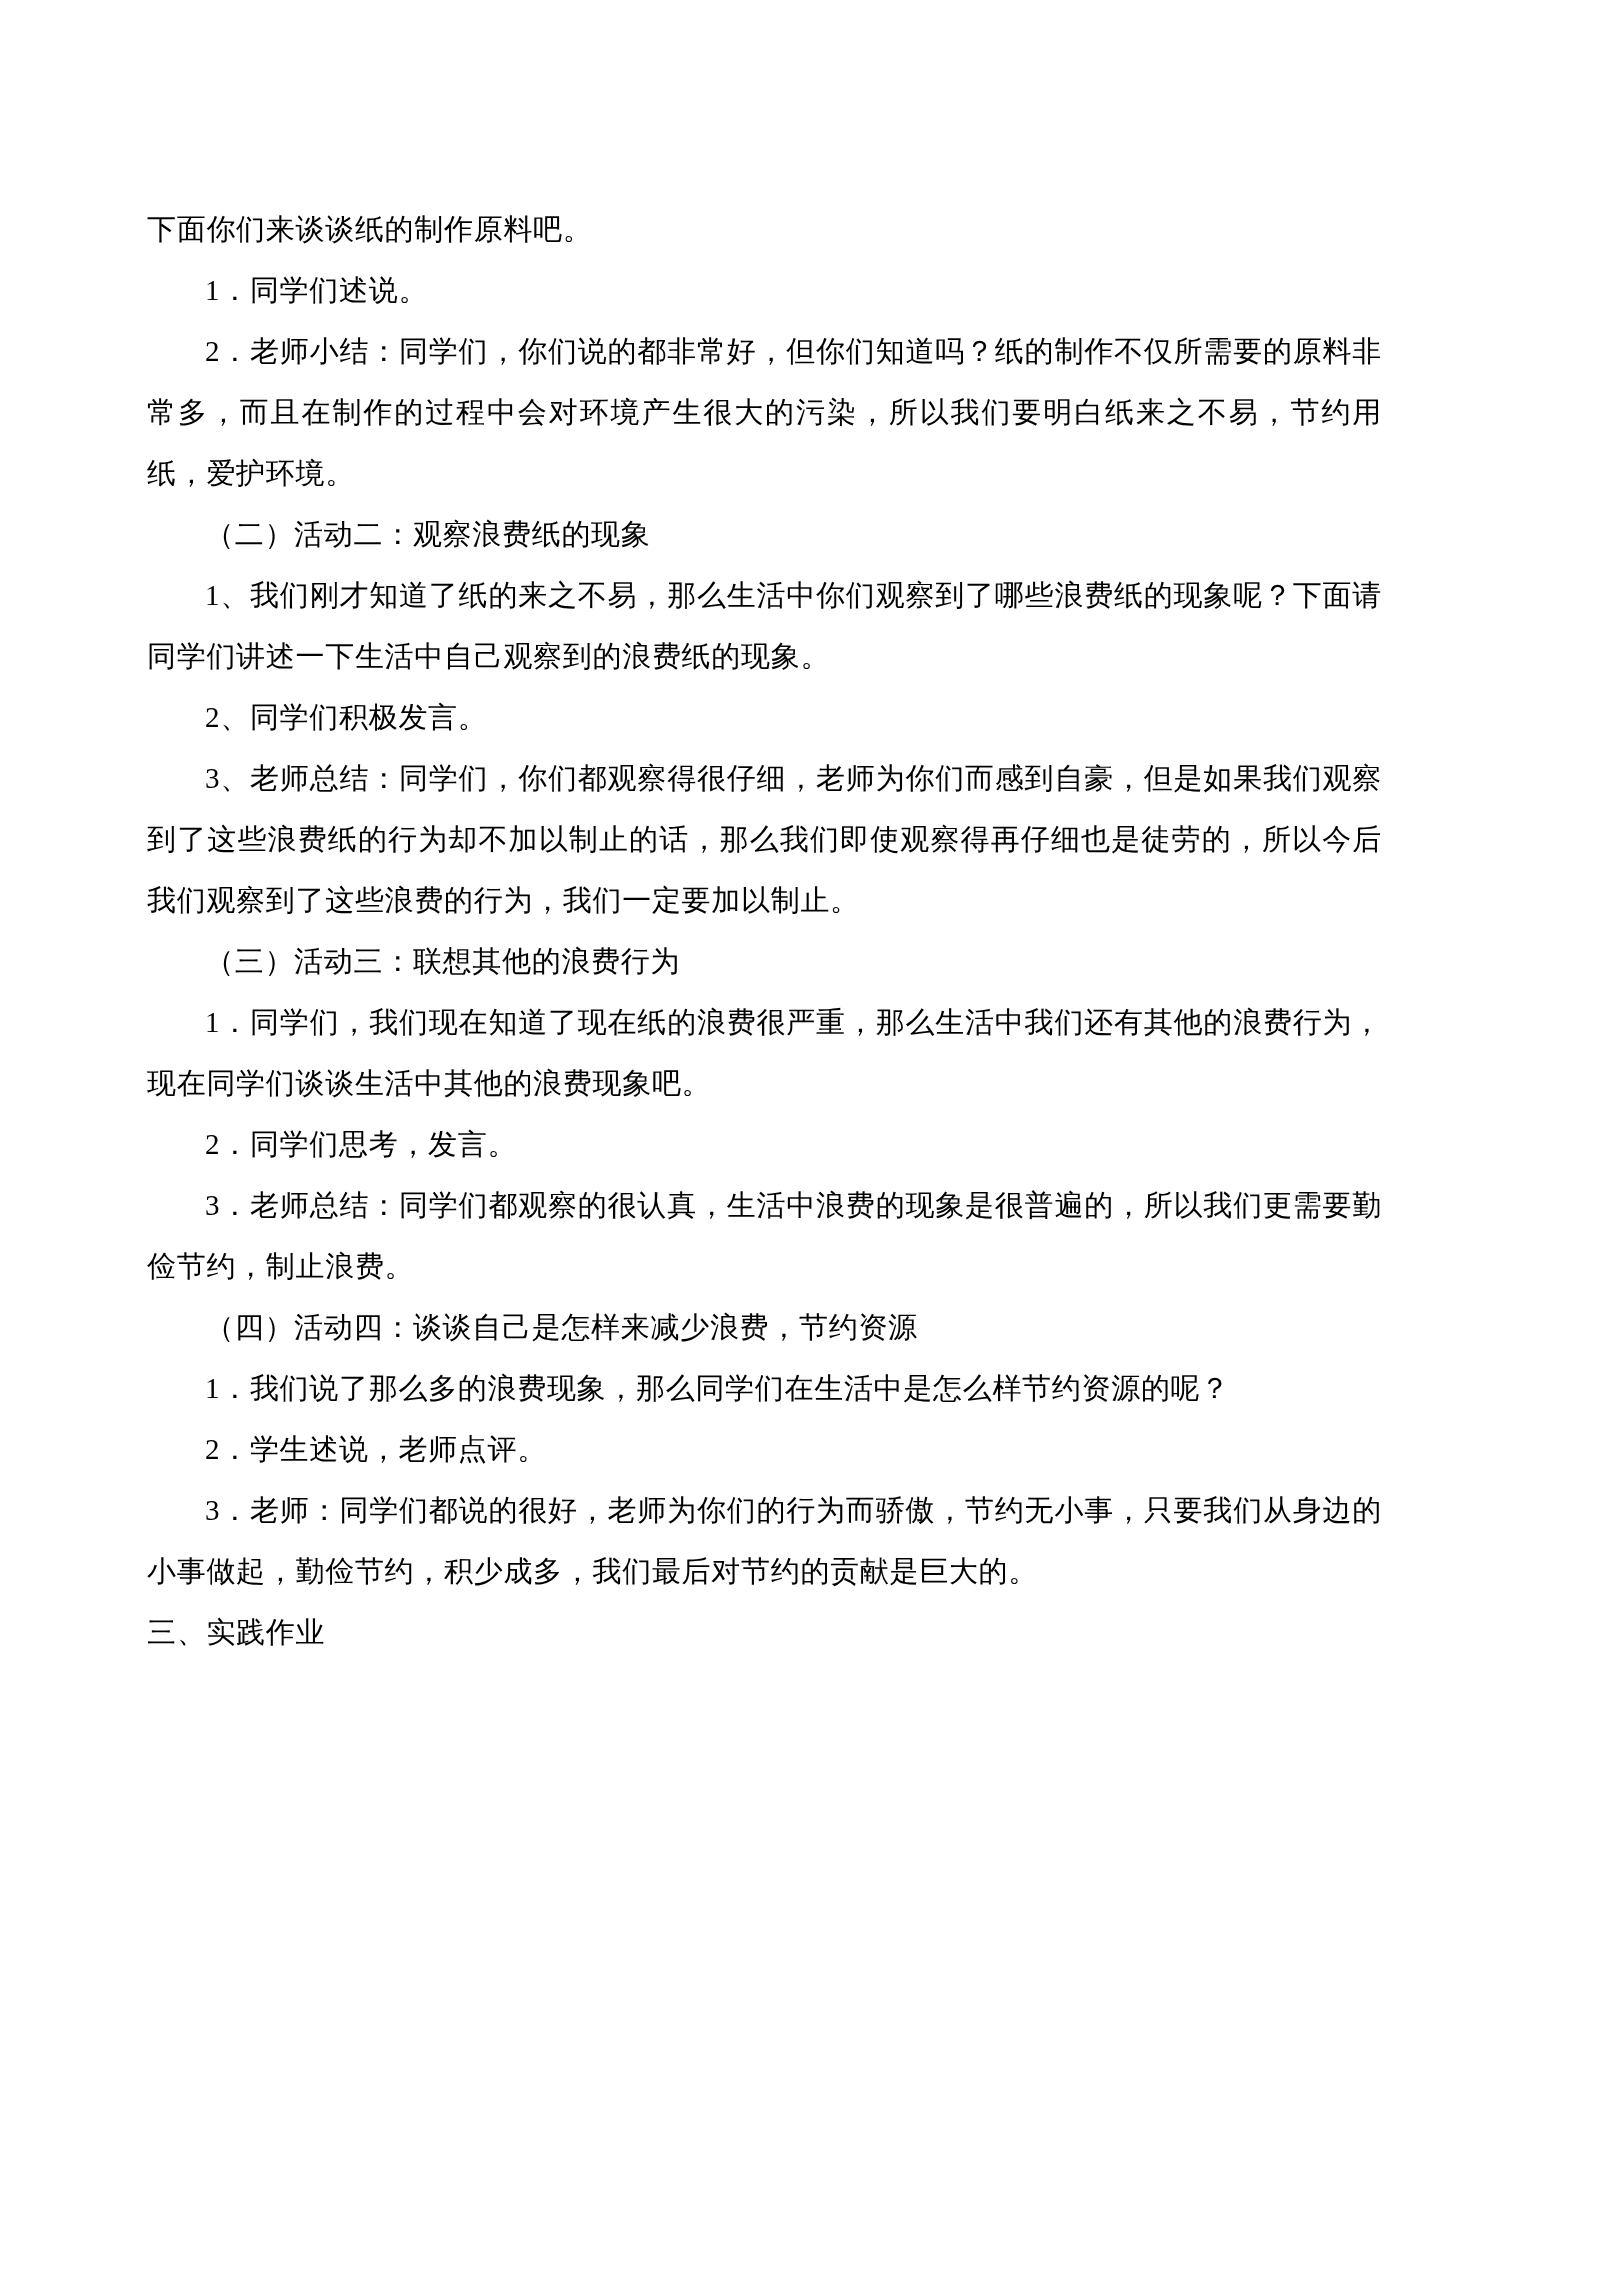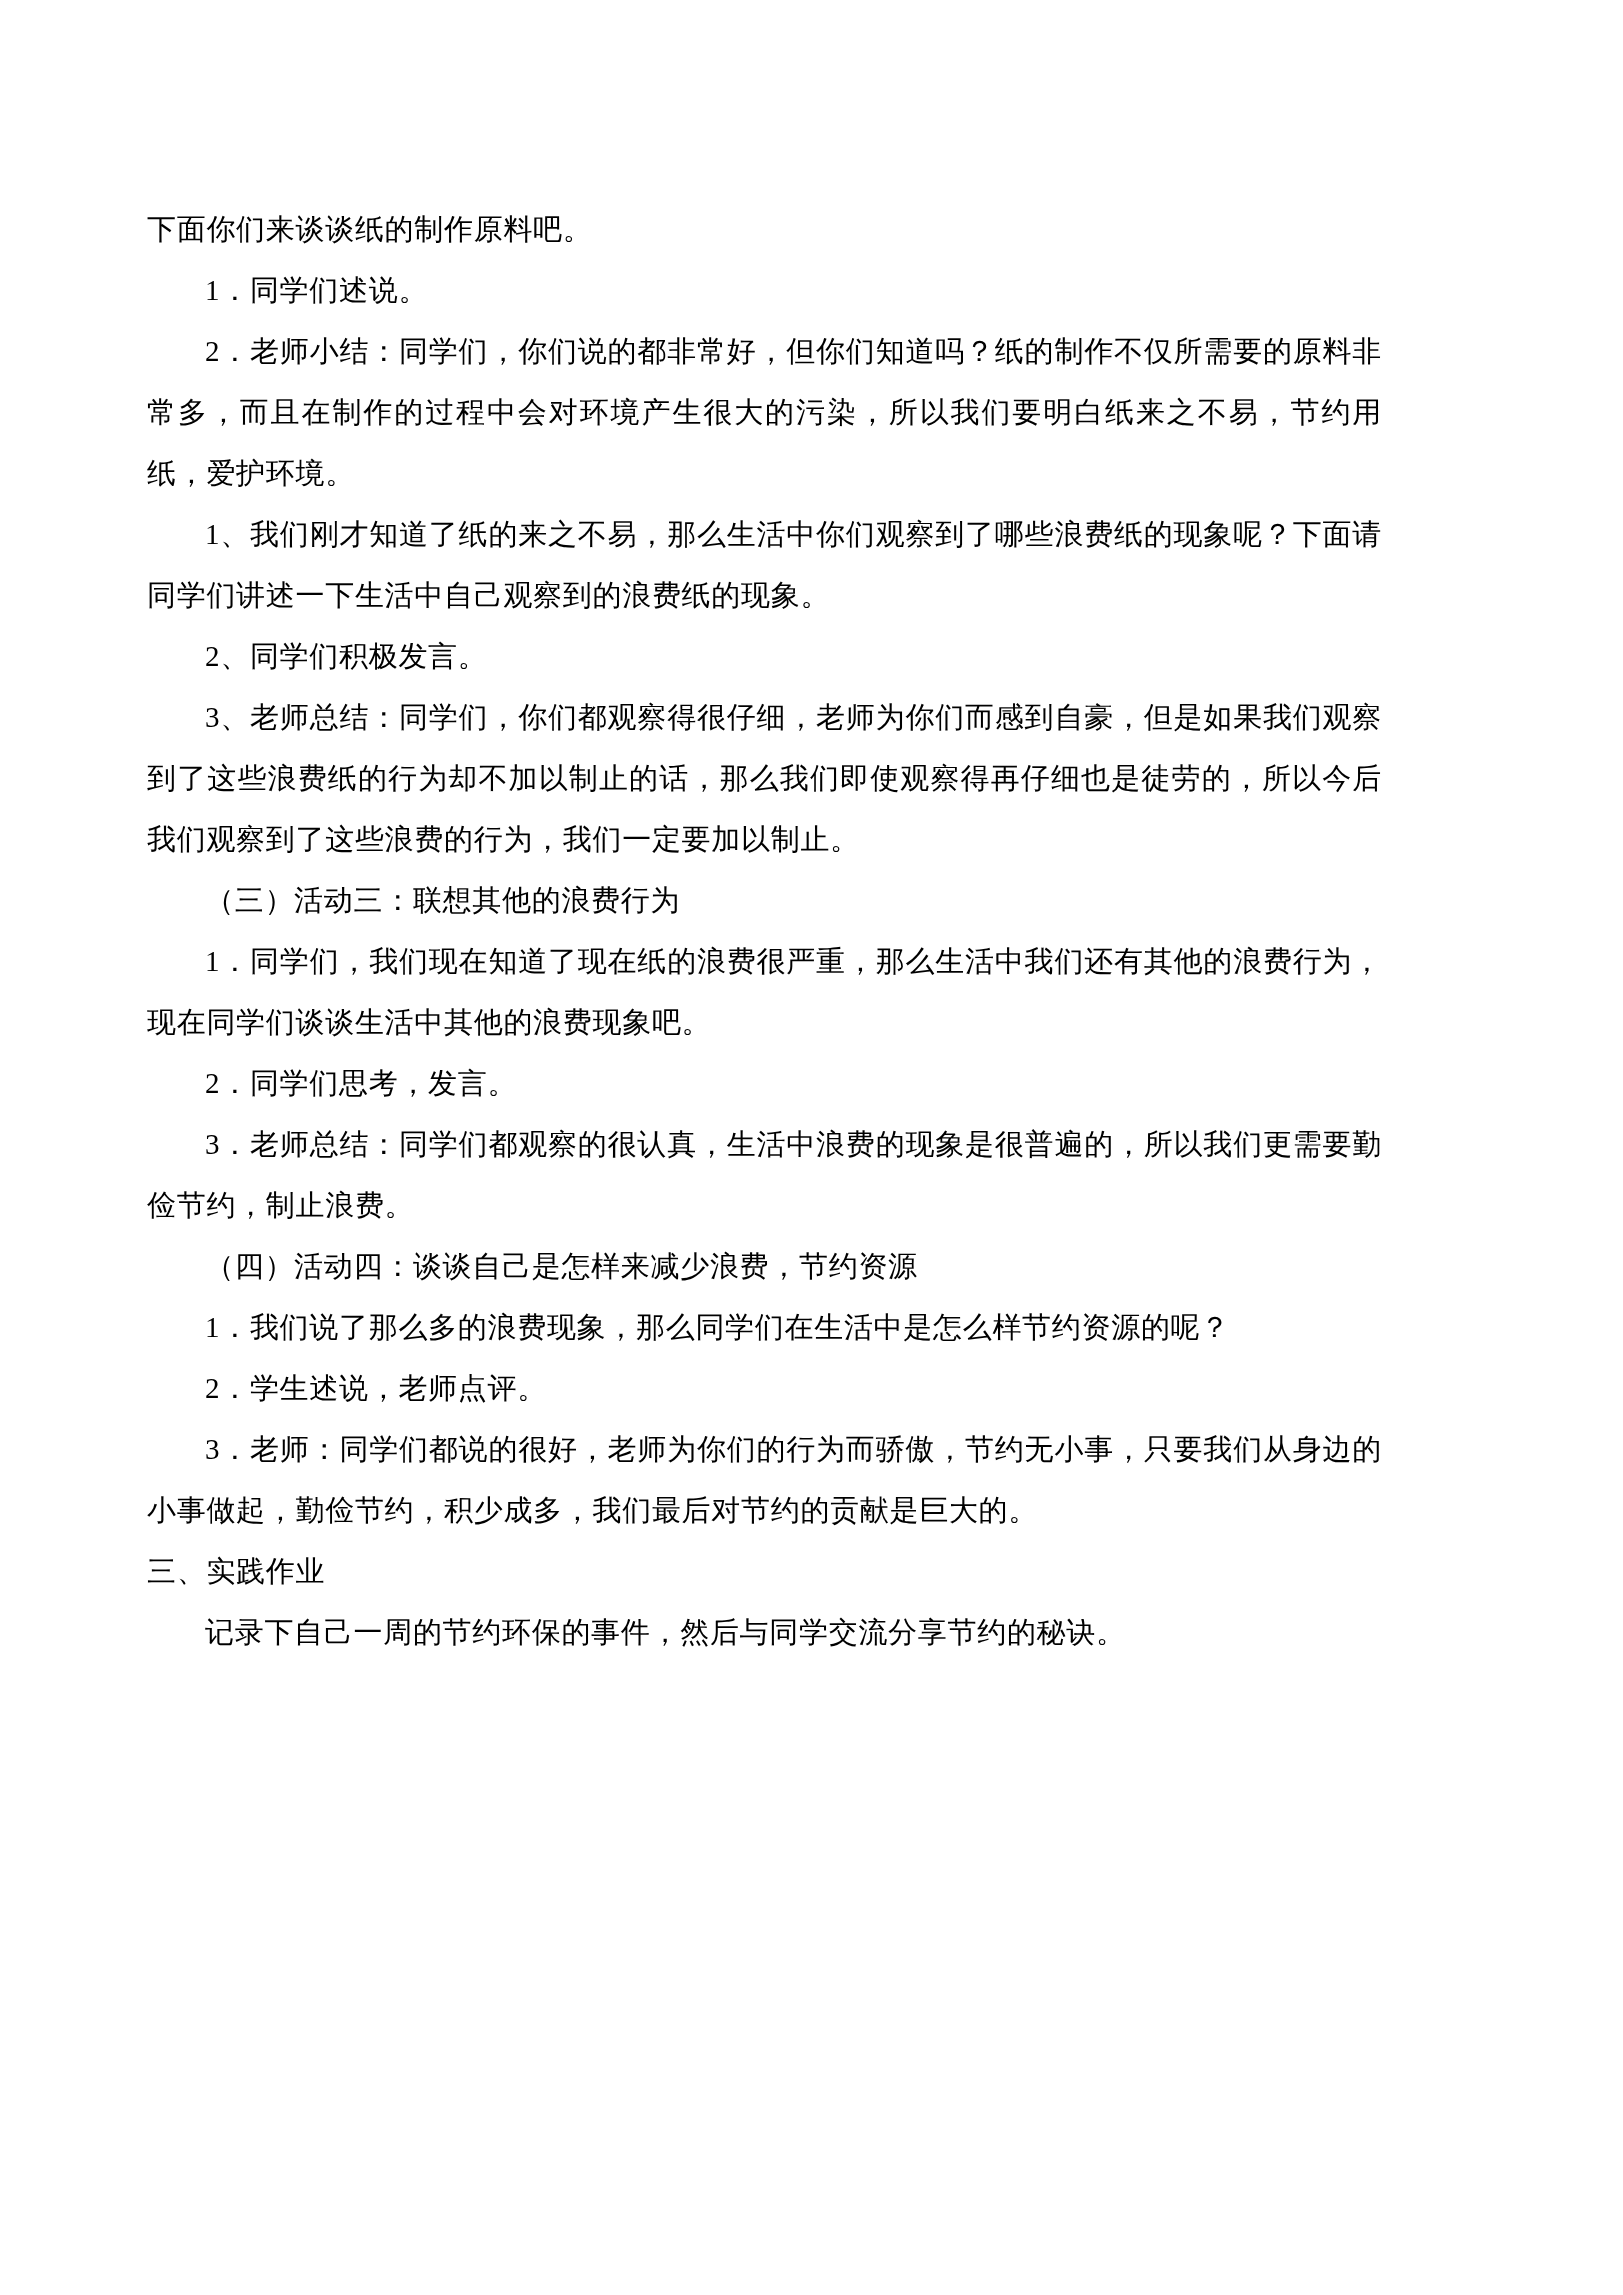--- a/index.html
+++ b/index.html
@@ -48,29 +48,29 @@
   }
 </style>
 </head>
 <body>
 
 <div class="page">
   <div class="content" id="paragraphs">
       <p class="para">下面你们来谈谈纸的制作原料吧。</p>
       <p class="para indent">1．同学们述说。</p>
       <p class="para indent">2．老师小结：同学们，你们说的都非常好，但你们知道吗？纸的制作不仅所需要的原料非常多，而且在制作的过程中会对环境产生很大的污染，所以我们要明白纸来之不易，节约用纸，爱护环境。</p>
+      <p class="para indent">（二）活动二：观察浪费纸的现象</p>
       <p class="para indent">1、我们刚才知道了纸的来之不易，那么生活中你们观察到了哪些浪费纸的现象呢？下面请同学们讲述一下生活中自己观察到的浪费纸的现象。</p>
       <p class="para indent">2、同学们积极发言。</p>
       <p class="para indent">3、老师总结：同学们，你们都观察得很仔细，老师为你们而感到自豪，但是如果我们观察到了这些浪费纸的行为却不加以制止的话，那么我们即使观察得再仔细也是徒劳的，所以今后我们观察到了这些浪费的行为，我们一定要加以制止。</p>
       <p class="para indent">（三）活动三：联想其他的浪费行为</p>
       <p class="para indent">1．同学们，我们现在知道了现在纸的浪费很严重，那么生活中我们还有其他的浪费行为，现在同学们谈谈生活中其他的浪费现象吧。</p>
       <p class="para indent">2．同学们思考，发言。</p>
       <p class="para indent">3．老师总结：同学们都观察的很认真，生活中浪费的现象是很普遍的，所以我们更需要勤俭节约，制止浪费。</p>
       <p class="para indent">（四）活动四：谈谈自己是怎样来减少浪费，节约资源</p>
       <p class="para indent">1．我们说了那么多的浪费现象，那么同学们在生活中是怎么样节约资源的呢？</p>
       <p class="para indent">2．学生述说，老师点评。</p>
       <p class="para indent">3．老师：同学们都说的很好，老师为你们的行为而骄傲，节约无小事，只要我们从身边的小事做起，勤俭节约，积少成多，我们最后对节约的贡献是巨大的。</p>
       <p class="para">三、实践作业</p>
-      <p class="para indent">记录下自己一周的节约环保的事件，然后与同学交流分享节约的秘诀。</p>
     </div>
   <div class="footer">2 / 2</div>
 </div>
 
 
 </body></html>

